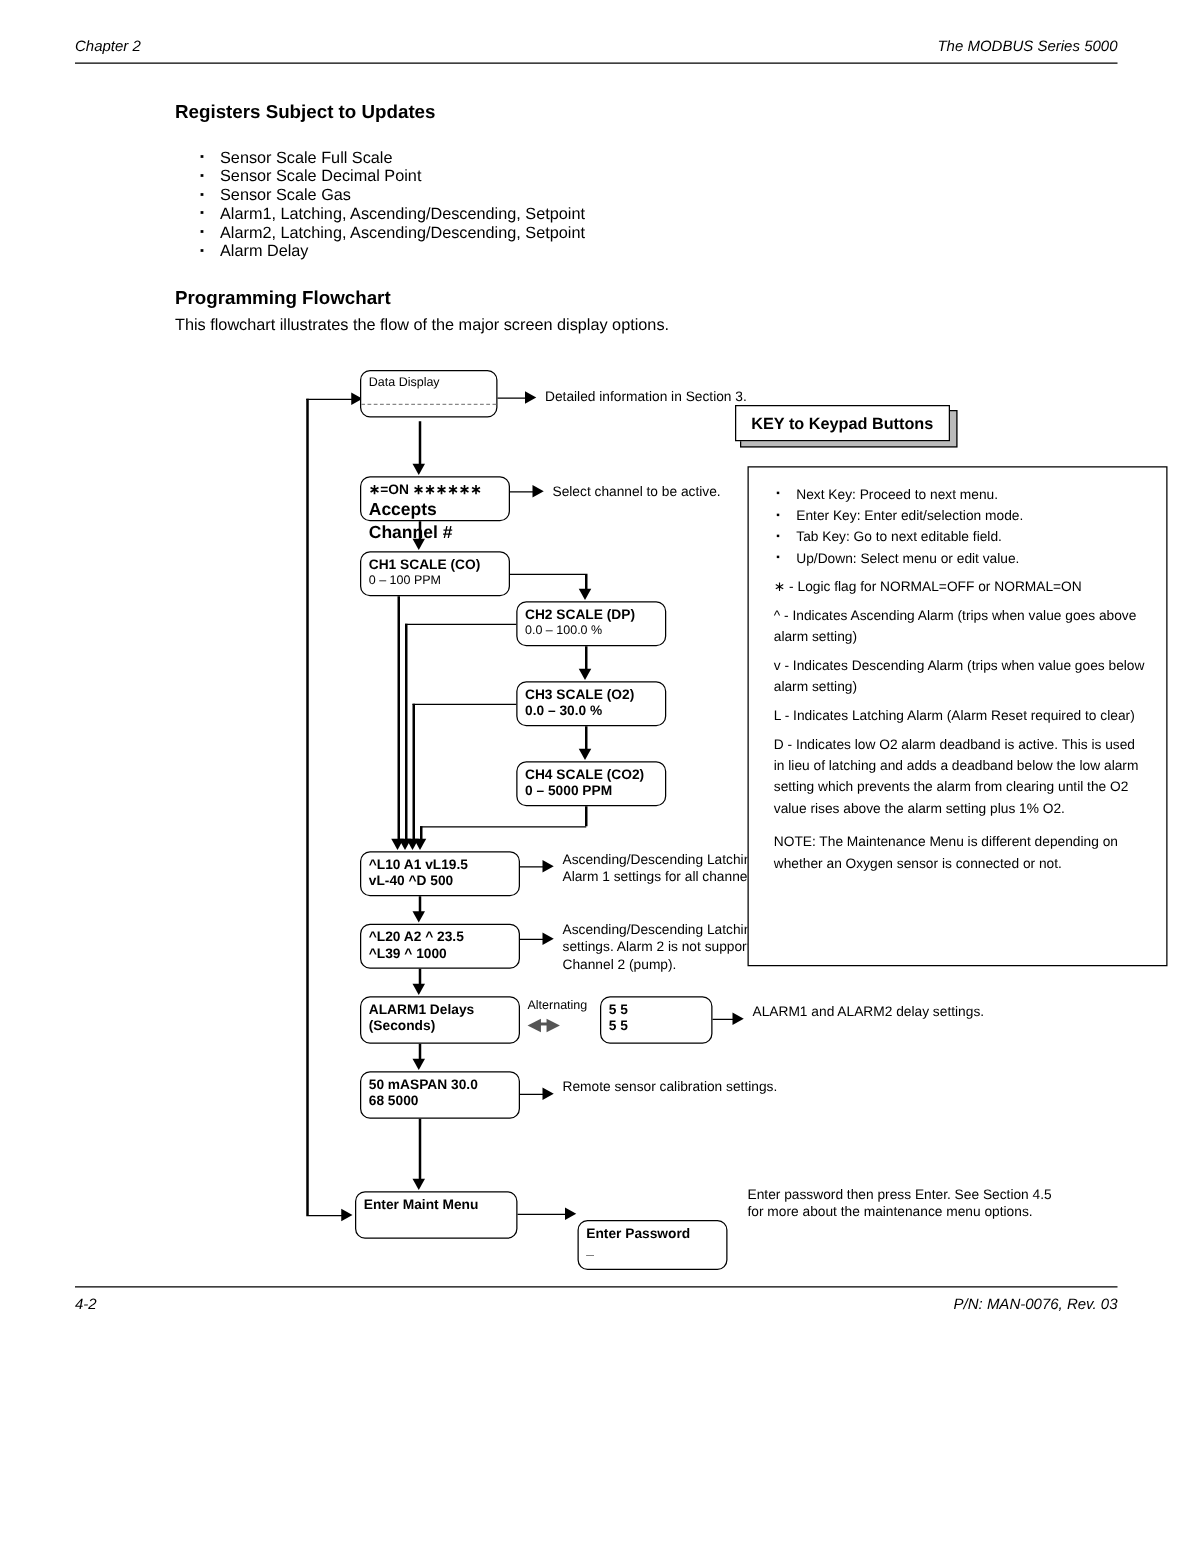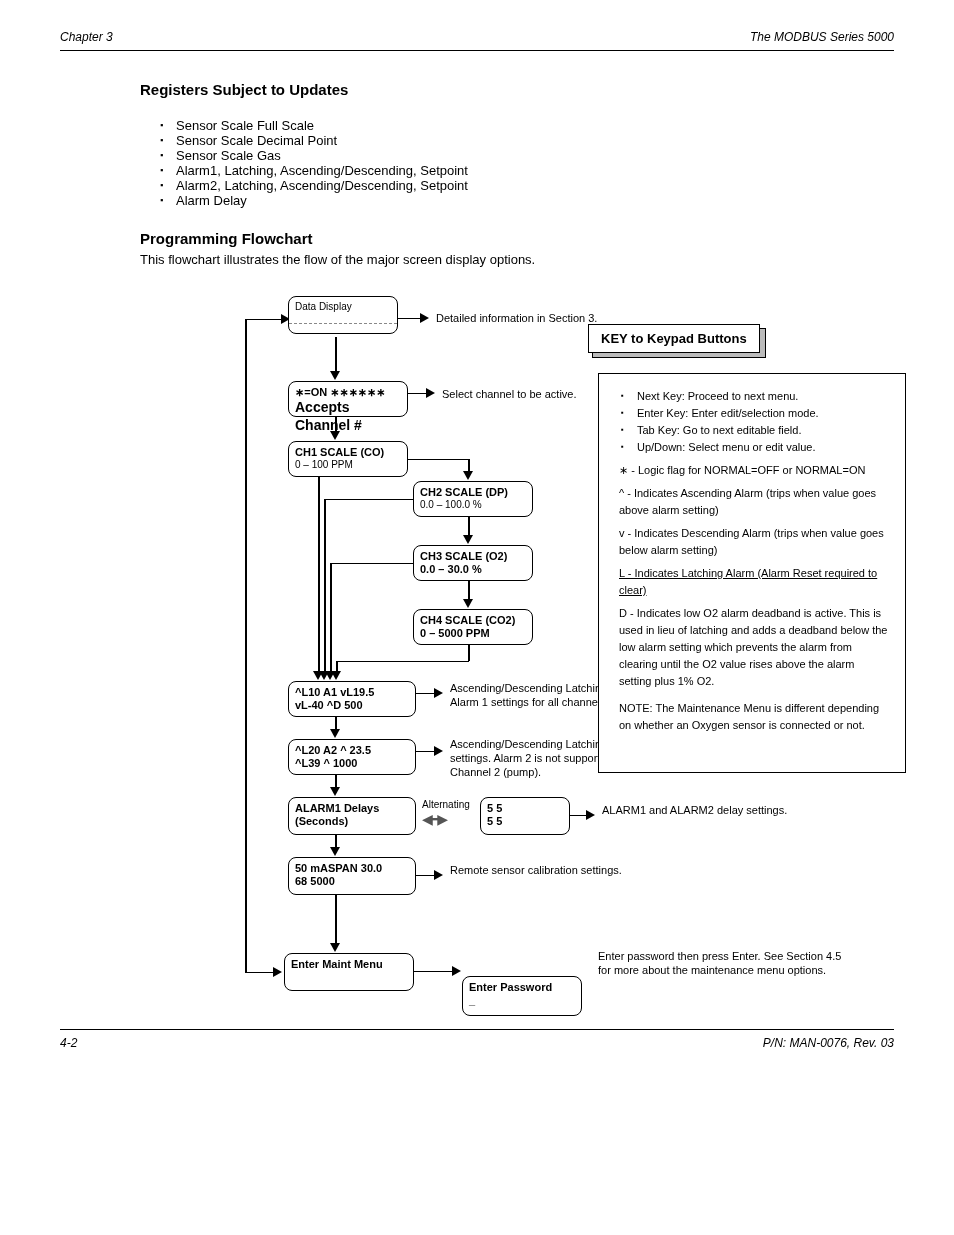--- a/index.html
+++ b/index.html
@@ -90,21 +90,21 @@
   }
   .vline { width: 1.5px; }
   .hline { height: 1.5px; }
   .key-panel {
     position: absolute;
     border: 1.5px solid #000;
     background: #fff;
     font-size: 11px;
     padding: 14px 16px 12px 16px;
     line-height: 1.55;
-    width: 308px;
+    width: 336px;
   }
   .key-title-box {
     position: absolute;
     border: 1.5px solid #000;
     background: #fff;
     padding: 6px 12px;
     font-size: 13px;
     font-weight: bold;
   }
   .key-title-shadow {
@@ -141,21 +141,21 @@
     font-size: 13px;
     margin: 18px 0 30px 0;
   }
 </style>
 </head>
 <body>
 
 <div class="page">
 
   <div class="header-row">
-    <span>Chapter 3</span>
+    <span>Chapter 2</span>
     <span>The MODBUS Series 5000</span>
   </div>
   <div class="top-rule"></div>
 
   <div class="section-title">Registers Subject to Updates</div>
   <ul class="bullets">
     <li>Sensor Scale Full Scale</li>
     <li>Sensor Scale Decimal Point</li>
     <li>Sensor Scale Gas</li>
     <li>Alarm1, Latching, Ascending/Descending, Setpoint</li>
@@ -309,21 +309,21 @@
     <div class="key-panel" style="left:438px; top:80px; height:400px;">
       <ul>
         <li><span class="sq">▪</span><span>Next Key: Proceed to next menu.</span></li>
         <li><span class="sq">▪</span><span>Enter Key: Enter edit/selection mode.</span></li>
         <li><span class="sq">▪</span><span>Tab Key: Go to next editable field.</span></li>
         <li><span class="sq">▪</span><span>Up/Down: Select menu or edit value.</span></li>
       </ul>
       <div style="margin:6px 0 0 4px;">∗ - Logic flag for NORMAL=OFF or NORMAL=ON</div>
       <div style="margin:6px 0 0 4px;">^ -  Indicates Ascending Alarm (trips when value goes above alarm setting)</div>
       <div style="margin:6px 0 0 4px;">v -  Indicates Descending Alarm (trips when value goes below alarm setting)</div>
-      <div style="margin:6px 0 0 4px;text-decoration:underline;">L - Indicates Latching Alarm (Alarm Reset required to clear)</div>
+      <div style="margin:6px 0 0 4px;">L - Indicates Latching Alarm (Alarm Reset required to clear)</div>
       <div style="margin:6px 0 0 4px;">D -  Indicates low O2 alarm deadband is active. This is used in lieu of latching and adds a deadband below the low alarm setting which prevents the alarm from clearing until the O2 value rises above the alarm setting plus 1% O2.</div>
       <div style="margin:10px 0 0 4px;">NOTE: The Maintenance Menu is different depending on whether an Oxygen sensor is connected or not.</div>
     </div>
 
   </div>
 
 
   <div class="bottom-rule"></div>
   <div class="footer-row">
     <span>4-2</span>

